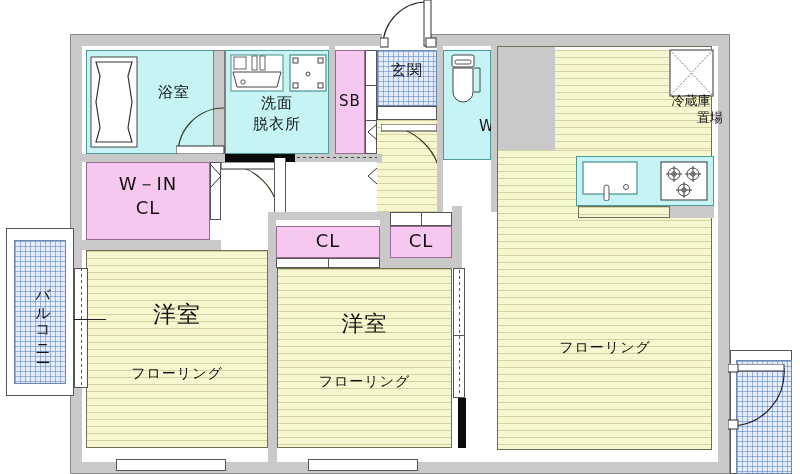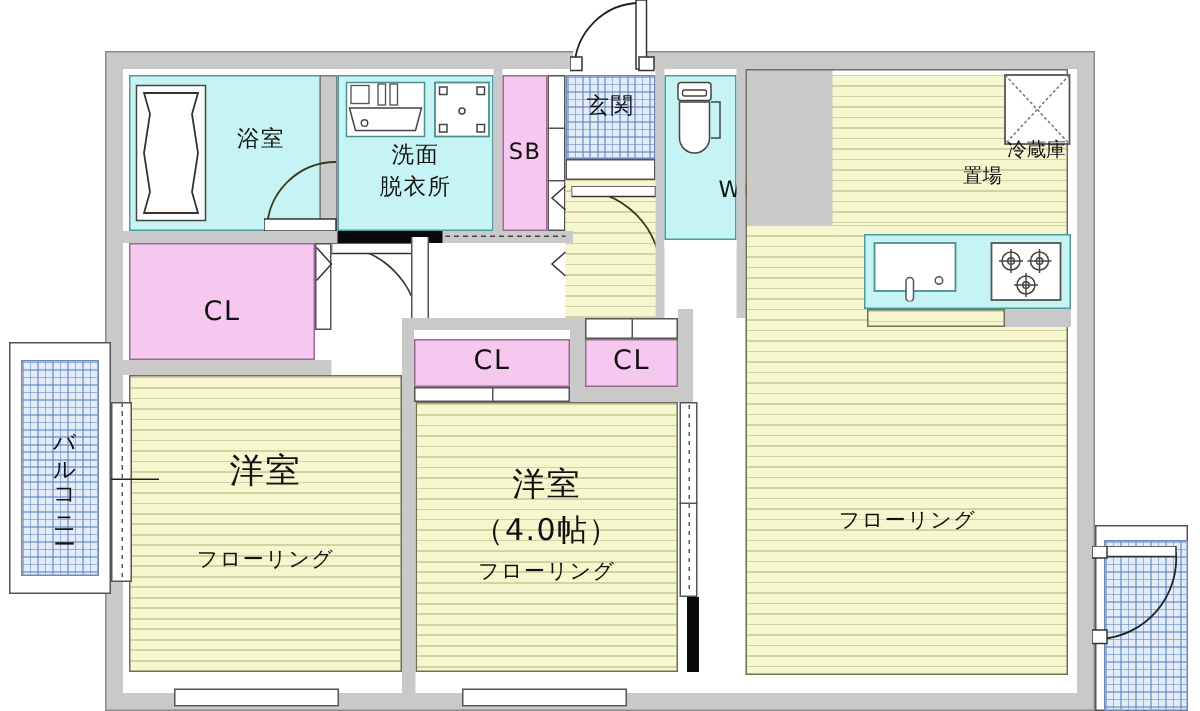--- a/index.html
+++ b/index.html
@@ -197,21 +197,21 @@
   <div class="abs" style="left:497px;top:46px;width:215px;height:404px;border:1px solid #6f6f55;pointer-events:none;background:transparent;"></div>
 
   <div class="svgbox" style="left:669px;top:49px;width:45px;height:48px;">
     <svg width="45" height="48" viewBox="0 0 45 48">
       <rect x="1" y="1" width="43" height="46" fill="#ffffff" stroke="#555" stroke-width="1.2"></rect>
       <line x1="1" y1="1" x2="44" y2="47" stroke="#777" stroke-width="1" stroke-dasharray="2 1.5"></line>
       <line x1="44" y1="1" x2="1" y2="47" stroke="#777" stroke-width="1" stroke-dasharray="2 1.5"></line>
     </svg>
   </div>
   <div class="lbl lbl-xs" style="left:660px;top:94px;width:62px;">冷蔵庫</div>
-  <div class="lbl lbl-xs" style="left:624px;top:111px;width:62px;">置場</div>
+  <div class="lbl lbl-xs" style="left:679px;top:111px;width:62px;">置場</div>
 
 
   <div class="abs wet" style="left:576px;top:156px;width:138px;height:50px;"></div>
   <div class="svgbox" style="left:582px;top:161px;width:66px;height:40px;">
     <svg width="66" height="40" viewBox="0 0 66 40">
       <rect x="1" y="1" width="54" height="32" fill="#ffffff" stroke="#4a8f8f" stroke-width="1.2"></rect>
       <circle cx="44" cy="26" r="2.5" fill="none" stroke="#555" stroke-width="1"></circle>
       <rect x="22" y="24" width="5" height="16" rx="2.5" fill="#ffffff" stroke="#555" stroke-width="1"></rect>
     </svg>
   </div>
@@ -234,20 +234,21 @@
       </g>
     </svg>
   </div>
 
   <div class="abs floor-nb" style="left:578px;top:206px;width:92px;height:12px;border:1px solid #6f6f55;"></div>
   <div class="abs wall-nb" style="left:670px;top:206px;width:44px;height:12px;"></div>
 
   <div class="lbl lbl-sub" style="left:520px;top:340px;width:170px;">フローリング</div>
 
   <div class="abs pink" style="left:86px;top:162px;width:124px;height:78px;"></div>
+  <div class="lbl lbl-cl" style="left:86px;top:174px;width:124px;">W－IN</div>
   <div class="lbl lbl-cl" style="left:86px;top:198px;width:124px;">CL</div>
   <div class="abs whiteplain" style="left:210px;top:162px;width:11px;height:58px;border:1px solid #555;"></div>
   <div class="svgbox" style="left:210px;top:164px;width:12px;height:24px;">
     <svg width="12" height="24" viewBox="0 0 12 24">
       <path d="M1 1 L11 12 L1 23" fill="none" stroke="#333" stroke-width="1"></path>
     </svg>
   </div>
 
   <div class="abs wall-nb" style="left:82px;top:240px;width:139px;height:10px;"></div>
   <div class="abs wall-nb" style="left:82px;top:154px;width:300px;height:8px;"></div>
@@ -287,21 +288,20 @@
 
   <div class="abs whiteplain" style="left:116px;top:459px;width:110px;height:12px;border:1px solid #555;"></div>
 
   <div class="abs whiteplain" style="left:74px;top:268px;width:14px;height:120px;border:1px solid #555;"></div>
   <div class="abs" style="left:81px;top:268px;width:1px;height:120px;
               background:repeating-linear-gradient(to bottom,#555 0 3px,transparent 3px 6px);"></div>
   <div class="abs" style="left:60px;top:319px;width:46px;height:1px;background:#222;"></div>
 
   <div class="abs floor" style="left:277px;top:268px;width:175px;height:180px;"></div>
   <div class="lbl lbl-room-s" style="left:277px;top:312px;width:175px;font-size:22px;">洋室</div>
-  <div class="lbl lbl-room-s" style="left:277px;top:342px;width:175px;font-size:20px;">（4.0帖）</div>
   <div class="lbl lbl-sub" style="left:277px;top:374px;width:175px;">フローリング</div>
 
   <div class="abs wall-nb" style="left:268px;top:268px;width:9px;height:196px;"></div>
   <div class="abs whiteplain" style="left:308px;top:459px;width:110px;height:12px;border:1px solid #555;"></div>
 
   <div class="abs whiteplain" style="left:453px;top:268px;width:12px;height:130px;border:1px solid #555;"></div>
   <div class="abs" style="left:459px;top:270px;width:1px;height:125px;
               background:repeating-linear-gradient(to bottom,#555 0 3px,transparent 3px 6px);"></div>
   <div class="abs" style="left:453px;top:335px;width:12px;height:1px;background:#555;"></div>
   <div class="abs blackbar" style="left:458px;top:398px;width:8px;height:50px;"></div>

